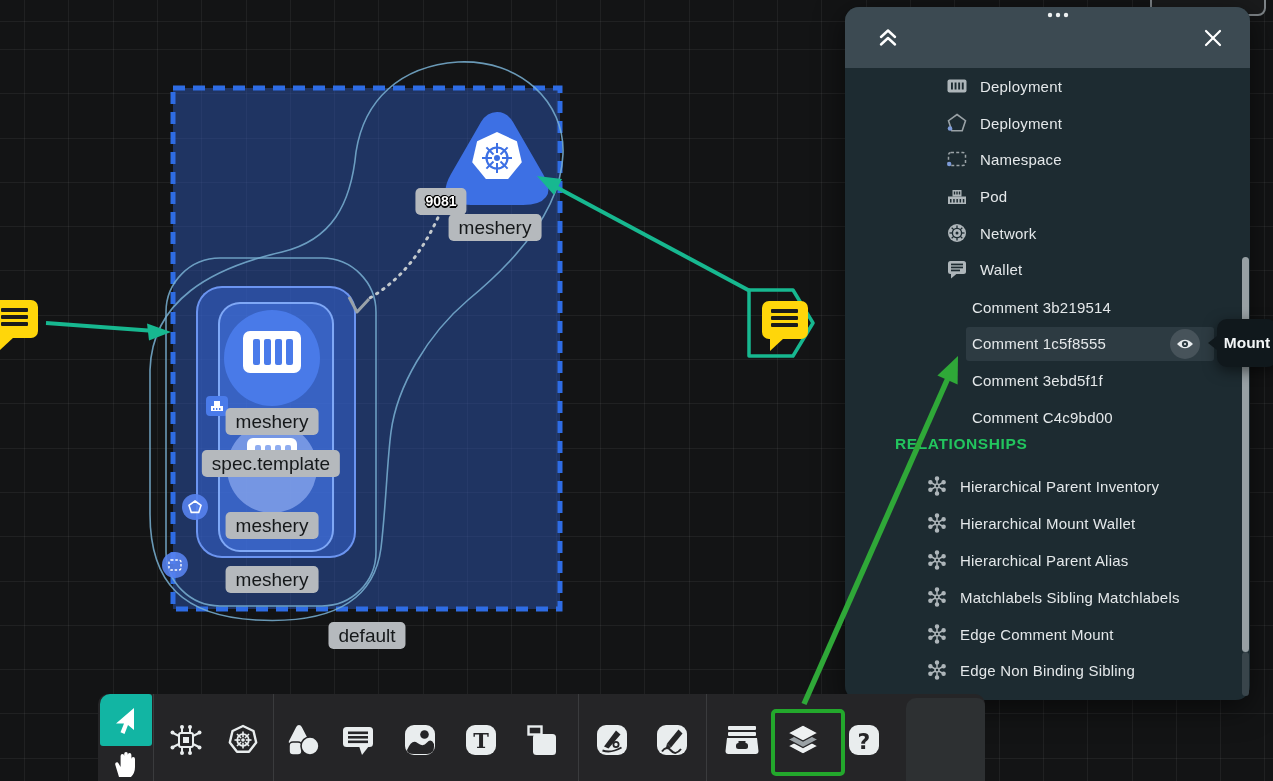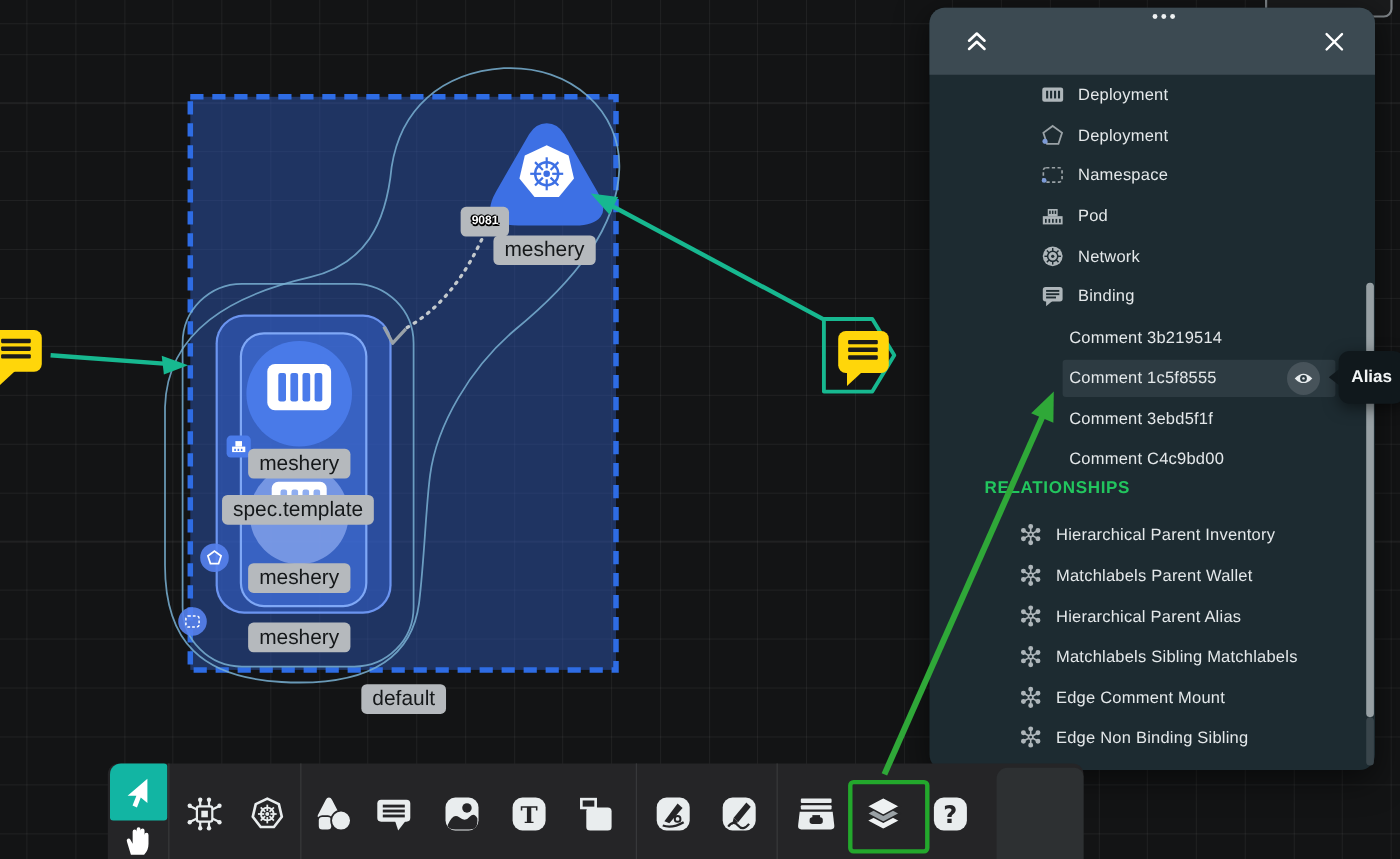--- a/index.html
+++ b/index.html
@@ -14,21 +14,21 @@
   svg{display:block;overflow:visible;}
   
   .node-rect{position:absolute;border-radius:26px;}
   #rect-deploy{left:196px;top:286px;width:156px;height:268px;background:rgba(56,104,222,.48);border:2.5px solid rgba(112,153,244,.95);}
   #rect-pod{left:218px;top:302px;width:112px;height:246px;border-radius:22px;background:rgba(74,124,240,.45);border:2.5px solid rgba(132,172,250,.95);}
   #circ-container{left:224px;top:310px;width:96px;height:96px;border-radius:50%;background:rgba(74,123,234,.95);}
   #circ-container2{left:227px;top:423px;width:90px;height:90px;border-radius:50%;background:rgba(150,178,245,.65);}
   .nlabel{position:absolute;transform:translateX(-50%);background:#b5b9bd;color:#15181a;
     font-size:19px;line-height:23px;padding:2px 10px;border-radius:5px;white-space:nowrap;z-index:8;}
   .badge-circle{position:absolute;border-radius:50%;background:rgba(86,130,238,.9);display:flex;align-items:center;justify-content:center;z-index:7;}
-  #port-label{position:absolute;left:441px;top:188px;color:#fff;font-size:11px;font-weight:bold;z-index:8;
+  #port-label{position:absolute;left:441px;top:188px;color:#fff;font-size:14px;font-weight:bold;z-index:8;
     text-shadow:-1.5px 0 #000,1.5px 0 #000,0 -1.5px #000,0 1.5px #000,-1px -1px #000,1px 1px #000;}
   
   .bubble{position:absolute;width:46px;height:38px;background:#ffd60a;border-radius:7px;z-index:7;}
   .bubble::after{content:"";position:absolute;left:8px;bottom:-12px;width:0;height:0;
     border-top:13px solid #ffd60a;border-right:14px solid transparent;}
   .bubble .bl{position:absolute;left:9px;width:27px;height:3.5px;background:#1b1b1b;border-radius:1px;}
   
   #panel{left:845px;top:7px;width:405px;height:693px;background:#1d2b31;border-radius:14px;
     box-shadow:0 8px 30px rgba(0,0,0,.55);z-index:10;color:#e4e8ea;}
   #panel-header{position:absolute;left:0;top:0;width:100%;height:61px;background:#3c4a52;border-radius:14px 14px 0 0;}
@@ -255,21 +255,21 @@
     <div class="prow crow" style="top:245px">
       <span class="icn">
         <svg width="20" height="19">
             <rect x="1" y="1" width="18" height="13" rx="2.5" fill="#aeb6ba"></rect>
           <polygon points="4,13.5 10,13.5 4,18.5" fill="#aeb6ba"></polygon>
           <rect x="4" y="3.6" width="12" height="1.7" fill="#1d2b31"></rect>
             <rect x="4" y="6.6" width="12" height="1.7" fill="#1d2b31"></rect>
             <rect x="4" y="9.6" width="9" height="1.7" fill="#1d2b31"></rect>
           </svg>
       </span>
-      <span>Binding</span>
+      <span>Wallet</span>
 
     </div>
 
     <div id="hl-row"></div>
     <div class="prow subrow" style="top:283px">
       <span>Comment 3b219514</span>
     </div>
     <div class="prow subrow" style="top:319px">
       <span>Comment 1c5f8555</span>
     </div>
@@ -325,21 +325,21 @@
               <line x1="11.9" y1="8.9" x2="15.2" y2="7"></line>
           <circle cx="10" cy="2.6" r="1.5"></circle>
               <circle cx="10" cy="17.4" r="1.5"></circle>
           <circle cx="3.4" cy="6.2" r="1.5"></circle>
               <circle cx="16.6" cy="13.8" r="1.5"></circle>
           <circle cx="3.4" cy="13.8" r="1.5"></circle>
               <circle cx="16.6" cy="6.2" r="1.5"></circle>
             </g>
           </svg>
       </span>
-      <span>Matchlabels Parent Wallet</span>
+      <span>Hierarchical Mount Wallet</span>
 
     </div>
     <div class="prow rrow" style="top:536px">
       <span class="icn">
         <svg width="20" height="20">
             <g stroke="#aeb6ba" stroke-width="1.5" fill="#aeb6ba">
           <circle cx="10" cy="10" r="2" fill="none"></circle>
           <line x1="10" y1="7.8" x2="10" y2="4"></line>
               <line x1="10" y1="12.2" x2="10" y2="16"></line>
           <line x1="8.1" y1="8.9" x2="4.8" y2="7"></line>
@@ -427,21 +427,21 @@
       <span>Edge Non Binding Sibling</span>
 
     </div>
 
     <div id="scroll-track"></div>
     <div id="scroll-thumb"></div>
   </div>
 
   <div class="abs" id="tooltip-hide">
     <div id="tooltip-arrow"></div>
-    <span>Alias</span>
+    <span>Mount</span>
   </div>
 
   <div class="abs" id="toolbar">
     <div class="tsep" style="left:55px"></div>
     <div class="tsep" style="left:175px"></div>
     <div class="tsep" style="left:480px"></div>
     <div class="tsep" style="left:608px"></div>
 
     <div id="select-btn">
       <svg width="32" height="32">

